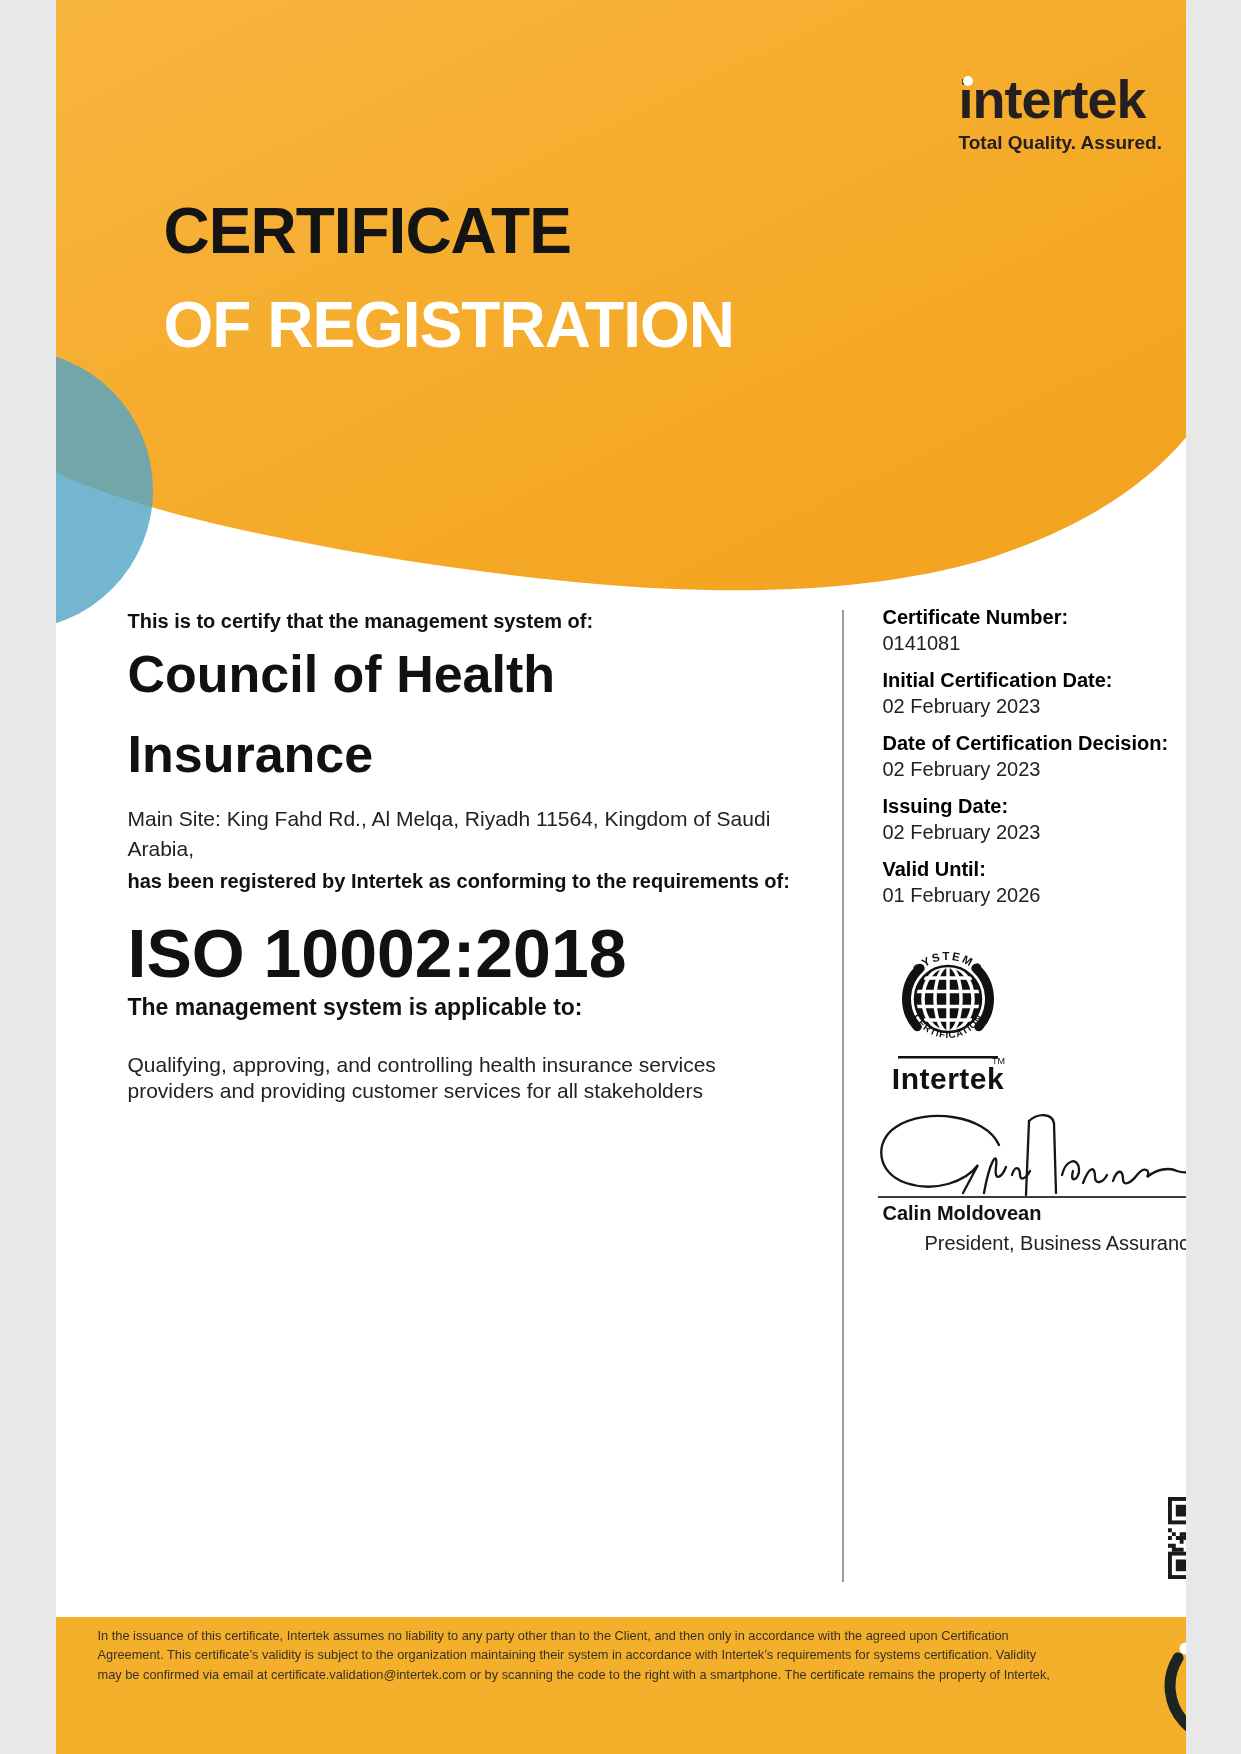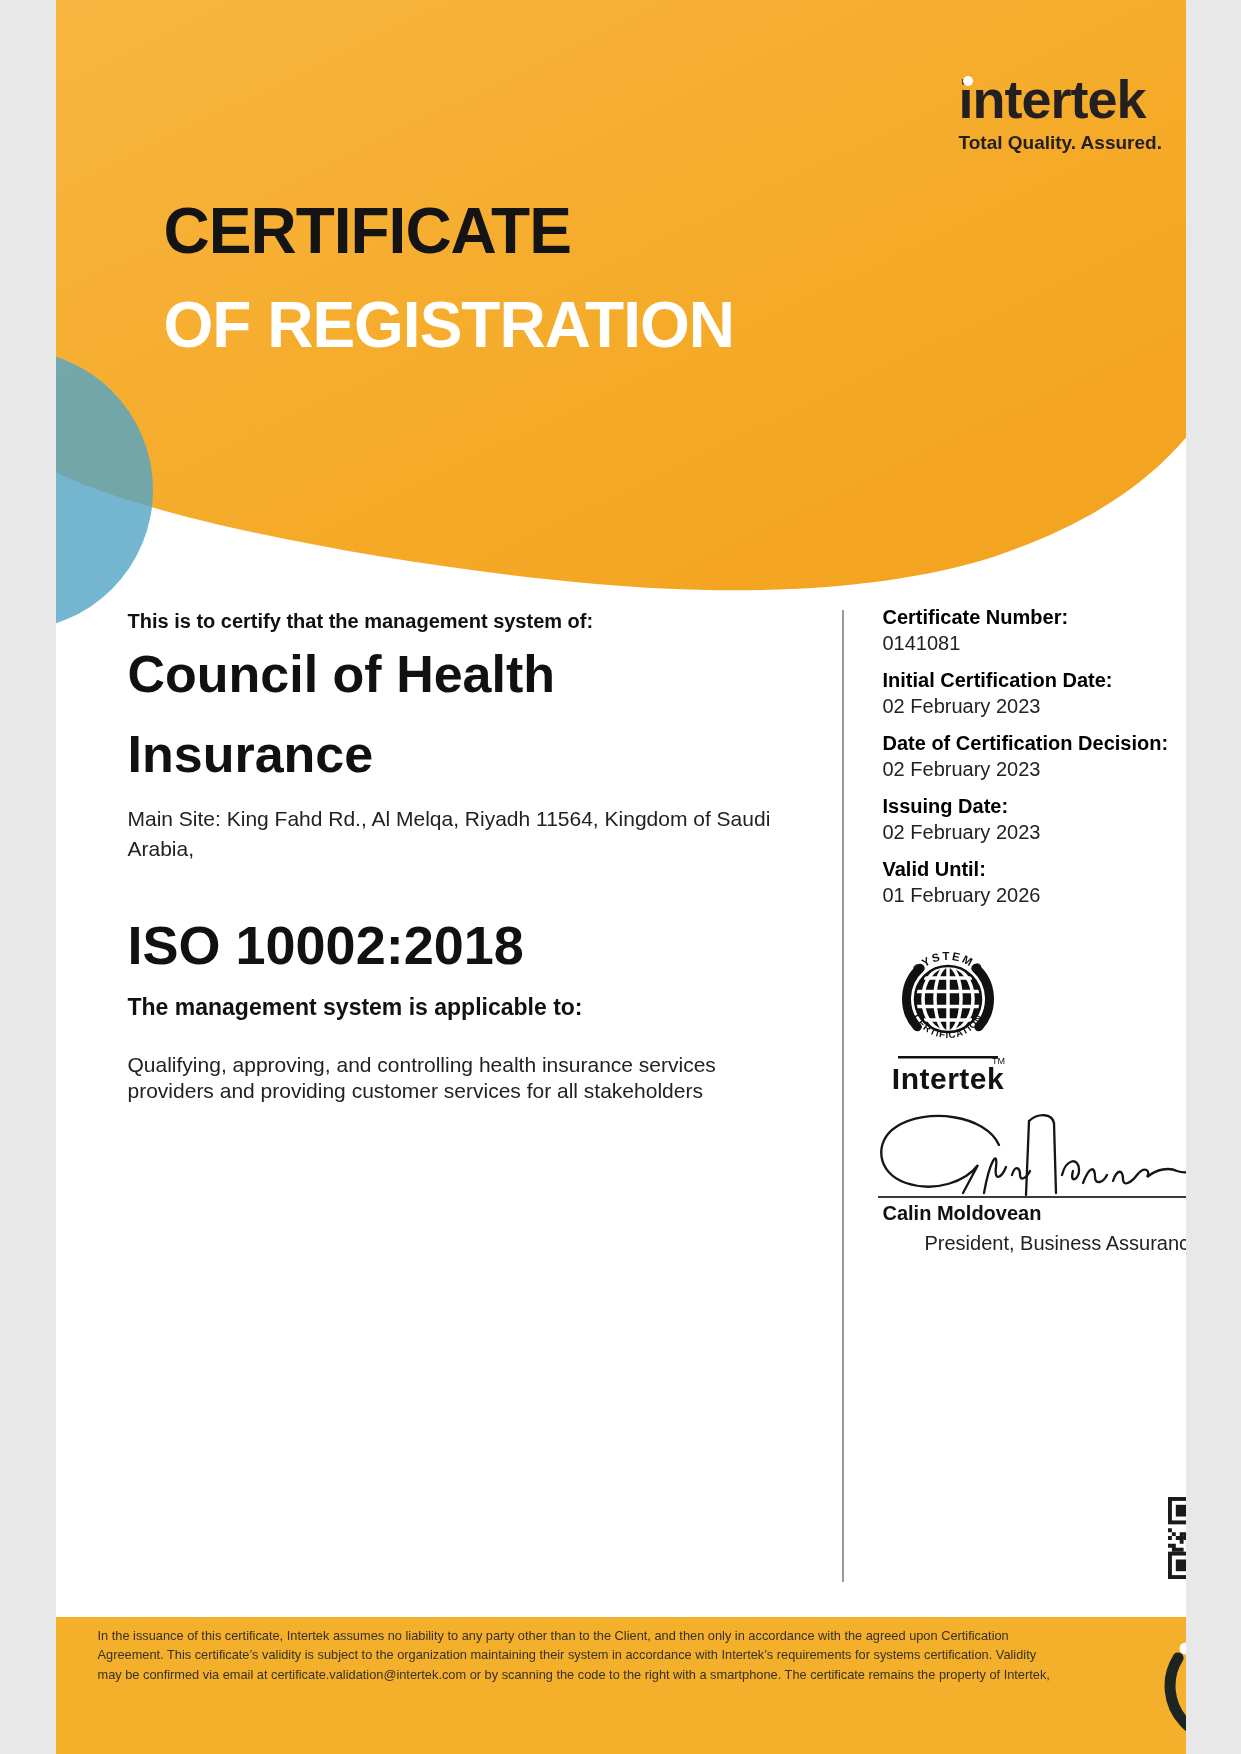--- a/index.html
+++ b/index.html
@@ -15,21 +15,21 @@
   .brand-word{font-size:54px;font-weight:bold;letter-spacing:-1px;color:#242021;line-height:58px;}
   .brand-idot{position:absolute;left:4px;top:6px;width:10px;height:10px;border-radius:50%;background:#ffffff;}
   .brand-tagline{font-size:19px;font-weight:bold;color:#242021;margin-top:4px;}
   .title-line1{left:108px;top:194px;font-size:64px;font-weight:800;letter-spacing:-1px;color:#141414;white-space:nowrap;}
   .title-line2{left:108px;top:288px;font-size:64px;font-weight:800;letter-spacing:-1px;color:#ffffff;white-space:nowrap;}
   
   .intro{left:72px;top:610px;font-size:20px;font-weight:bold;white-space:nowrap;color:#111;}
   .company{left:72px;top:634px;width:520px;font-size:52px;font-weight:bold;line-height:80px;color:#111;}
   .site{left:72px;top:804px;width:690px;font-size:21px;line-height:30px;color:#222;}
   .registered{left:72px;top:870px;font-size:20px;font-weight:bold;white-space:nowrap;color:#111;}
-  .standard{left:72px;top:914px;font-size:54px;font-weight:800;white-space:nowrap;color:#111;}
+  .standard{left:72px;top:914px;font-size:68px;font-weight:800;white-space:nowrap;color:#111;}
   .applicable{left:72px;top:994px;font-size:23px;font-weight:bold;white-space:nowrap;color:#111;}
   .scope{left:72px;top:1052px;width:660px;font-size:21px;line-height:26px;color:#222;}
   
   .divider{left:786px;top:610px;width:2px;height:972px;background:#9b9b9b;}
   .details{left:827px;top:604px;width:360px;}
   .detail-item{margin-bottom:11px;}
   .detail-label{font-size:20px;font-weight:bold;line-height:26px;color:#000;white-space:nowrap;}
   .detail-value{font-size:20px;line-height:26px;color:#222;white-space:nowrap;}
   .sig-line{left:822px;top:1196px;width:348px;height:2px;background:#3a3a3a;}
   .signer-name{left:827px;top:1202px;font-size:20px;font-weight:bold;color:#111;white-space:nowrap;}
@@ -61,20 +61,21 @@
     <div class="brand-idot"></div>
     <div class="brand-tagline">Total Quality. Assured.</div>
   </div>
 
   <div class="abs title-line1">CERTIFICATE</div>
   <div class="abs title-line2">OF REGISTRATION</div>
 
   <div class="abs intro">This is to certify that the management system of:</div>
   <div class="abs company">Council of Health Insurance</div>
   <div class="abs site">Main Site: King Fahd Rd., Al Melqa, Riyadh 11564, Kingdom of Saudi Arabia,</div>
+  <div class="abs registered">has been registered by Intertek as conforming to the requirements of:</div>
   <div class="abs standard">ISO 10002:2018</div>
   <div class="abs applicable">The management system is applicable to:</div>
   <div class="abs scope">Qualifying, approving, and controlling health insurance services providers and providing customer services for all stakeholders</div>
 
   <div class="abs divider"></div>
 
   <div class="abs details">
     <div class="detail-item">
       <div class="detail-label">Certificate Number:</div>
       <div class="detail-value">0141081</div>

